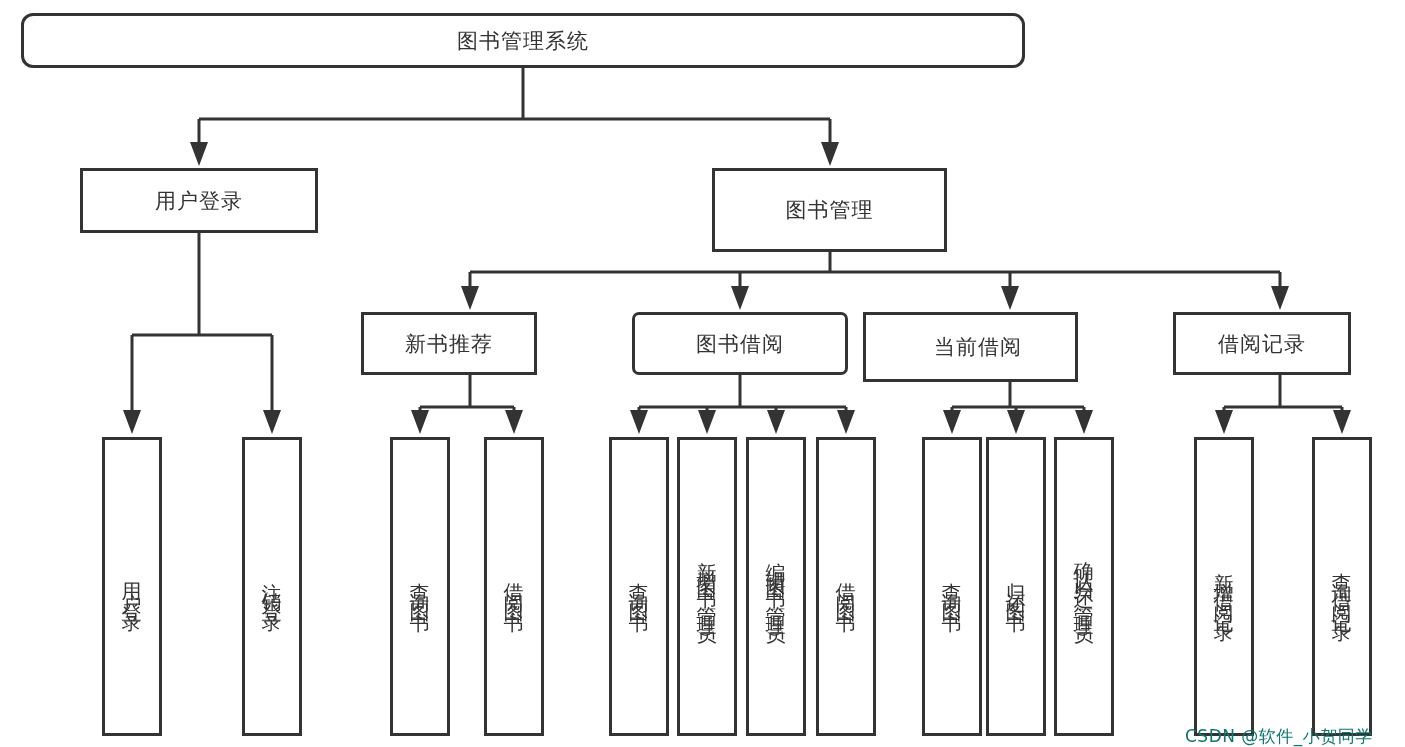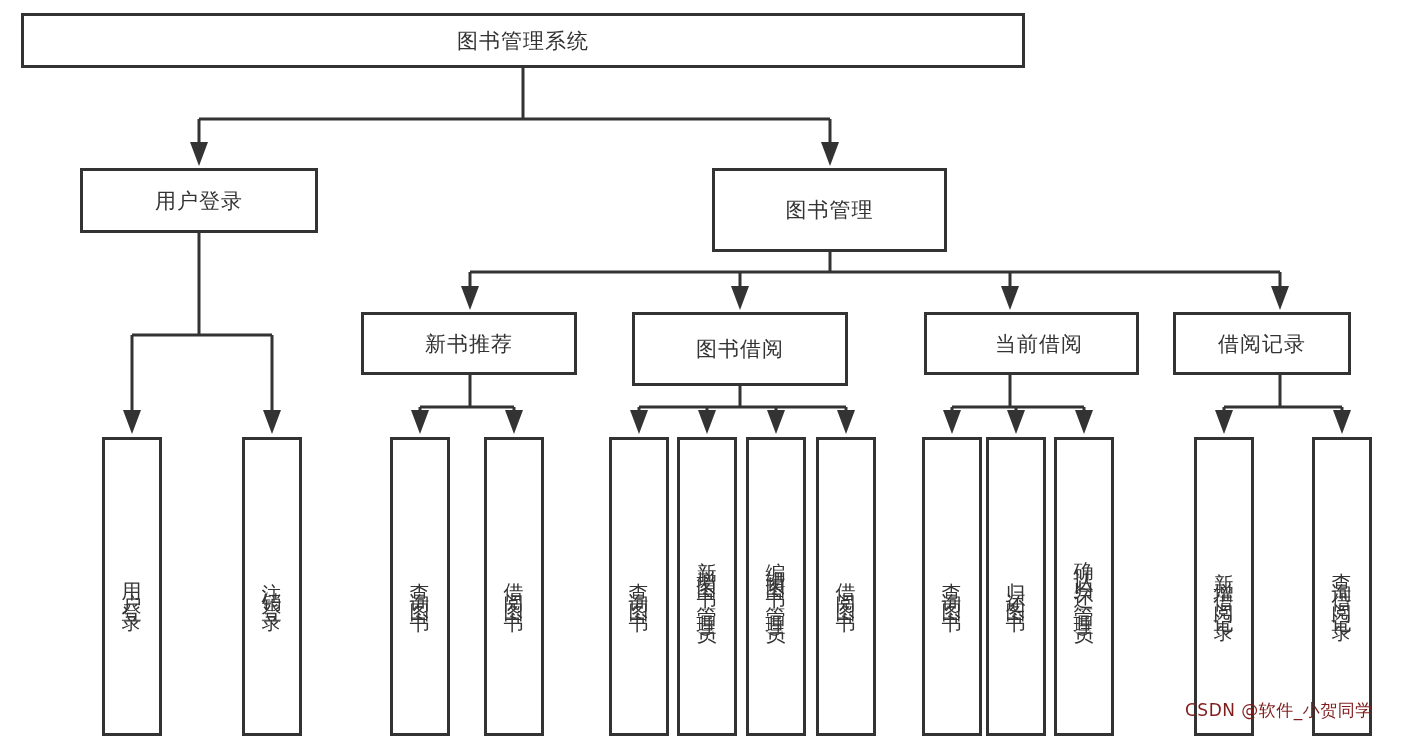--- a/index.html
+++ b/index.html
@@ -50,23 +50,23 @@
     letter-spacing: 10px;
     line-height: 1;
     white-space: nowrap;
   }
   .leaf-long .vtext {
     letter-spacing: 9px;
   }
   .watermark {
     position: absolute;
     left: 1185px;
-    top: 699px;
+    top: 725px;
     font-size: 17px;
-    color: #7f1d1d;
+    color: #0f766e;
     white-space: nowrap;
     z-index: 5;
     letter-spacing: 0.5px;
   }
 </style>
 </head>
 <body>
 
 <div class="stage">
 
@@ -132,38 +132,38 @@
       <path d="M767 410 L785 410 L776 434 Z"></path>
       <path d="M837 410 L855 410 L846 434 Z"></path>
       <path d="M943 410 L961 410 L952 434 Z"></path>
       <path d="M1007 410 L1025 410 L1016 434 Z"></path>
       <path d="M1075 410 L1093 410 L1084 434 Z"></path>
       <path d="M1215 410 L1233 410 L1224 434 Z"></path>
       <path d="M1333 410 L1351 410 L1342 434 Z"></path>
     </g>
   </svg>
 
-  <div class="box hbox" style="left:21px; top:13px; width:1004px; height:55px;">
+  <div class="box hbox" style="left:21px; top:13px; width:1004px; height:55px;border-radius:12px;">
     <span>图书管理系统</span>
   </div>
 
   <div class="box hbox" style="left:80px; top:168px; width:238px; height:65px;">
     <span>用户登录</span>
   </div>
   <div class="box hbox" style="left:712px; top:168px; width:235px; height:84px;">
     <span>图书管理</span>
   </div>
 
-  <div class="box hbox" style="left:361px; top:312px; width:216px; height:63px;">
+  <div class="box hbox" style="left:361px; top:312px; width:176px; height:63px;">
     <span>新书推荐</span>
   </div>
-  <div class="box hbox" style="left:632px; top:312px; width:216px; height:74px;">
+  <div class="box hbox" style="left:632px; top:312px; width:216px; height:63px;border-radius:7px;">
     <span>图书借阅</span>
   </div>
-  <div class="box hbox" style="left:924px; top:312px; width:215px; height:63px;padding-left:15px;">
+  <div class="box hbox" style="left:863px; top:312px; width:215px; height:70px;padding-left:15px;">
     <span>当前借阅</span>
   </div>
   <div class="box hbox" style="left:1173px; top:312px; width:178px; height:63px;">
     <span>借阅记录</span>
   </div>
 
   <div class="box leaf" style="left:102px;">
     <span class="vtext">用户登录</span>
   </div>
   <div class="box leaf" style="left:242px;">

